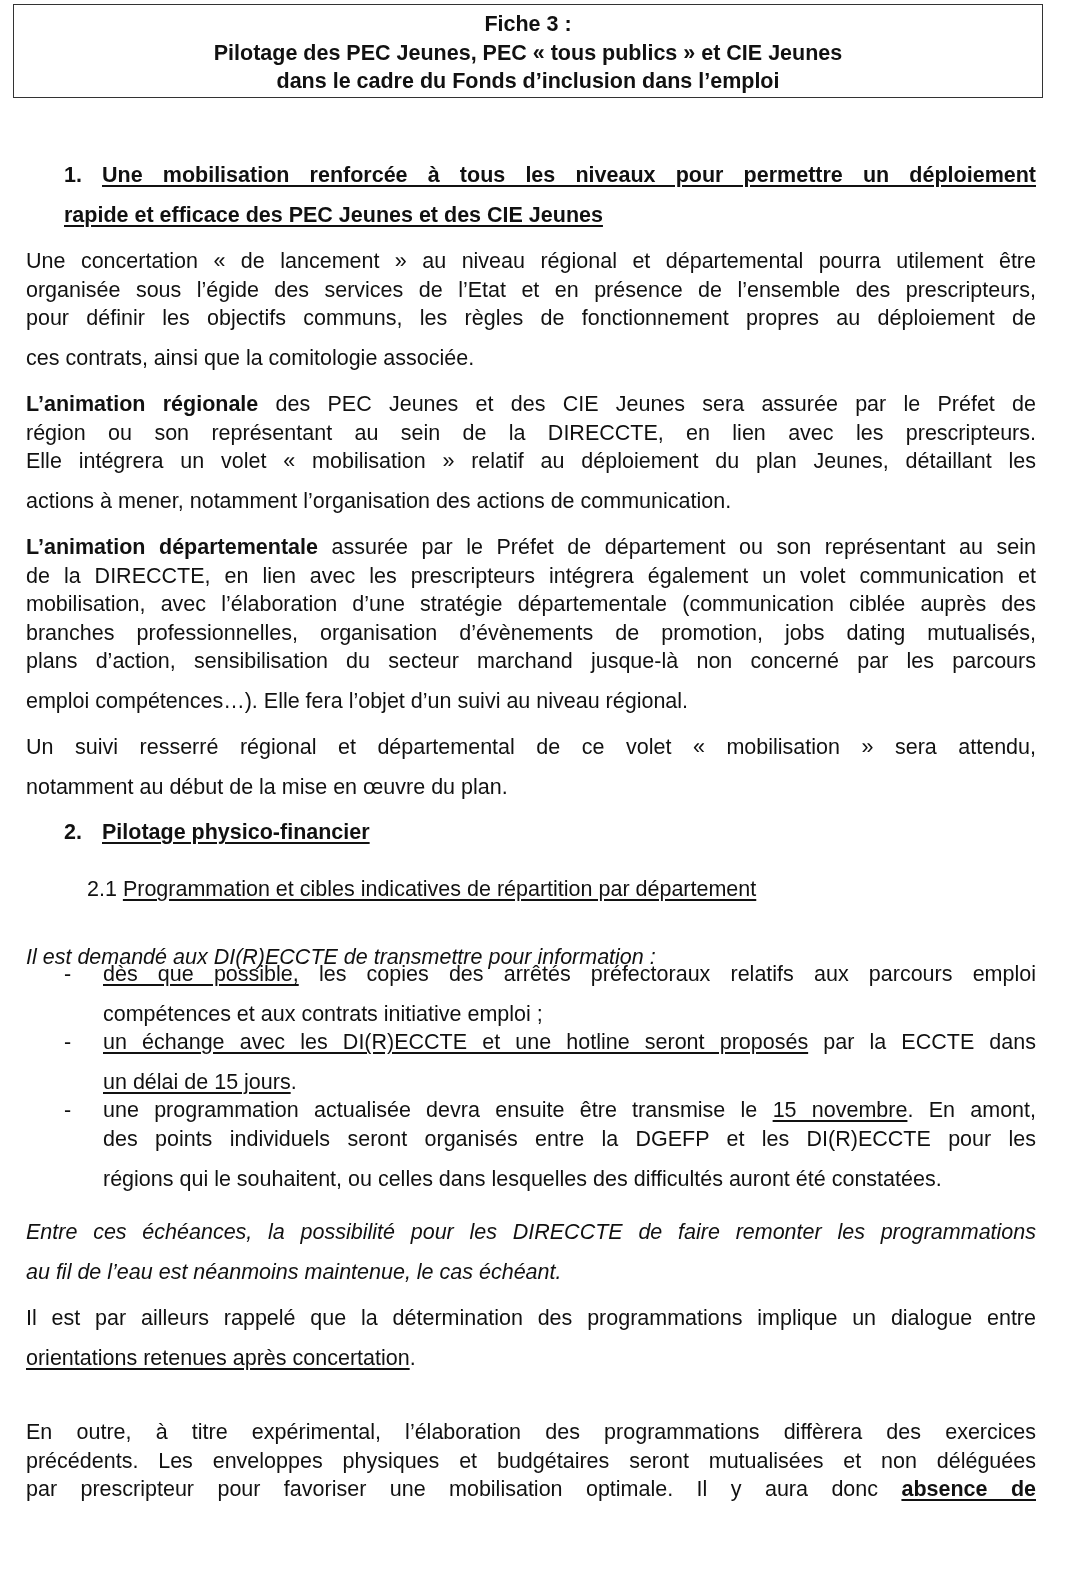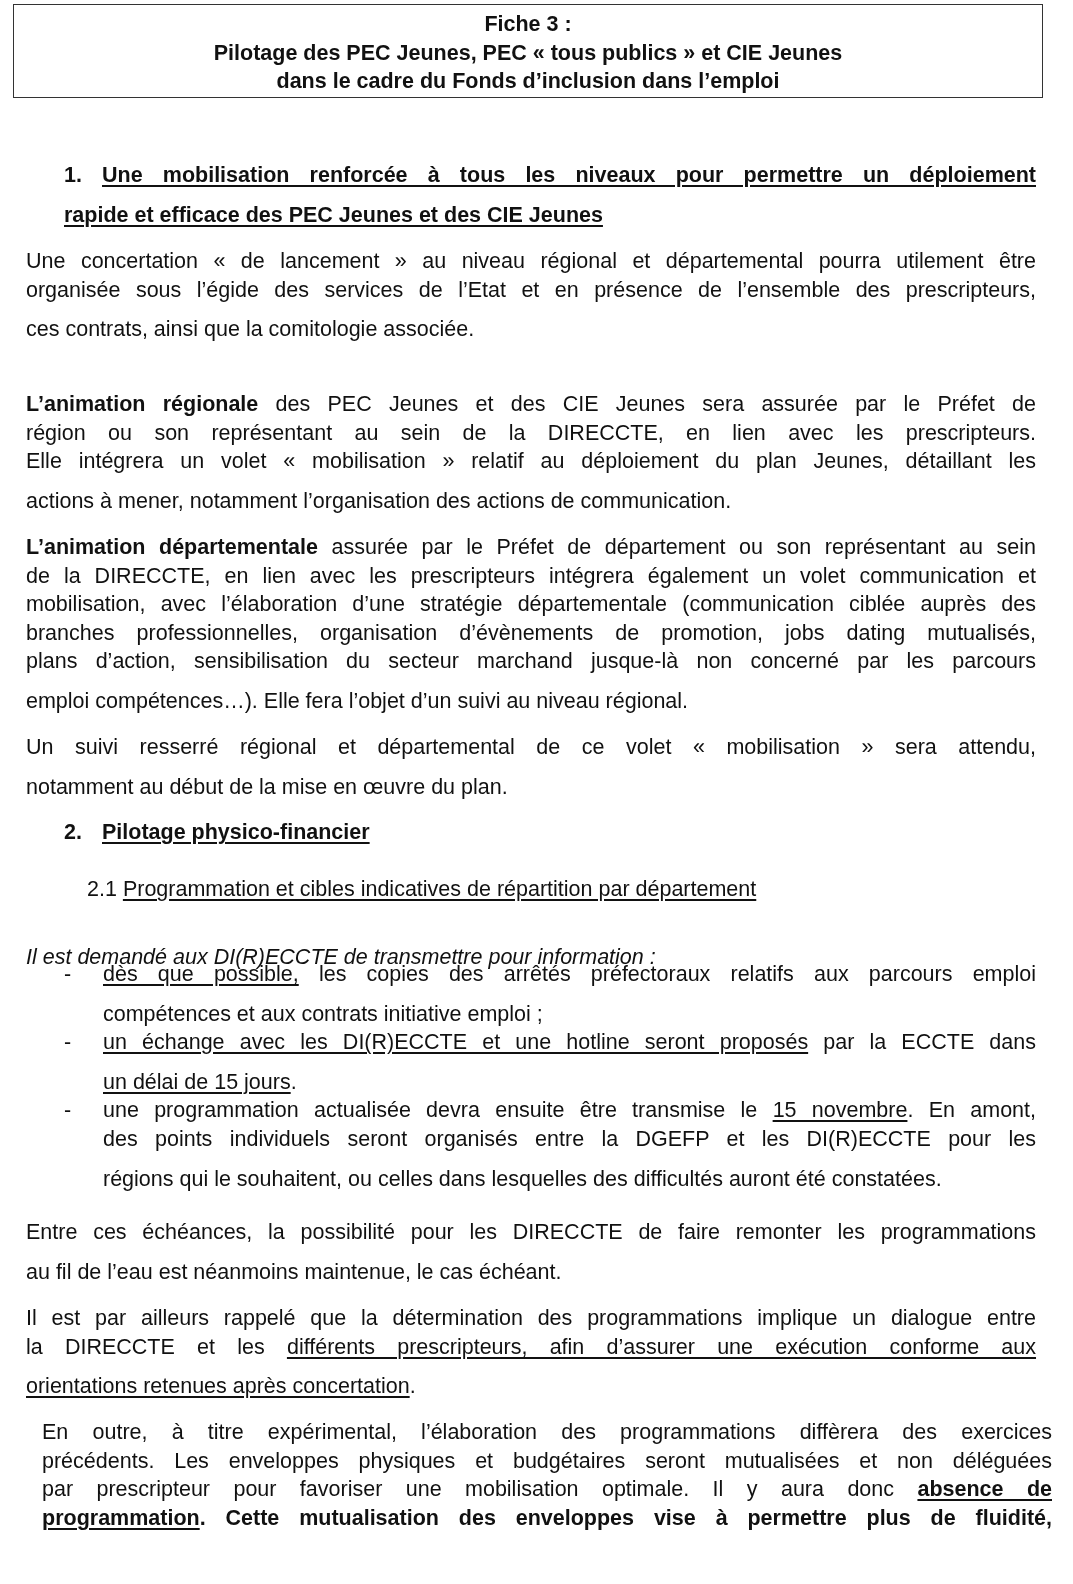--- a/index.html
+++ b/index.html
@@ -55,20 +55,21 @@
     <span class="num">1.</span>
     <span class="txt" style="width:934px;">
       <span class="jline u">Une mobilisation renforcée à tous les niveaux pour permettre un déploiement</span>
       <span class="line" style="margin-left:-38px;"><span class="u">rapide et efficace des PEC Jeunes et des CIE Jeunes</span></span>
     </span>
   </div>
 
   <div class="block" style="top:247px;">
     <span class="jline">Une concertation « de lancement » au niveau régional et départemental pourra utilement être</span>
     <span class="jline">organisée sous l’égide des services de l’Etat et en présence de l’ensemble des prescripteurs,</span>
+    <span class="jline">pour définir les objectifs communs, les règles de fonctionnement propres au déploiement de</span>
     <span class="line">ces contrats, ainsi que la comitologie associée.</span>
   </div>
 
   <div class="block" style="top:390px;">
     <span class="jline"><span class="b">L’animation régionale</span><span> des PEC Jeunes et des CIE Jeunes sera assurée par le Préfet de</span></span>
     <span class="jline">région ou son représentant au sein de la DIRECCTE, en lien avec les prescripteurs.</span>
     <span class="jline">Elle intégrera un volet « mobilisation » relatif au déploiement du plan Jeunes, détaillant les</span>
     <span class="line">actions à mener, notamment l’organisation des actions de communication.</span>
   </div>
 
@@ -111,31 +112,29 @@
       <span class="line"><span class="u">un délai de 15 jours</span><span>.</span></span>
     </div>
     <div class="bullet">
       <span class="dash">-</span>
       <span class="jline"><span>une programmation actualisée devra ensuite être transmise le </span><span class="u">15 novembre</span><span>. En amont,</span></span>
       <span class="jline">des points individuels seront organisés entre la DGEFP et les DI(R)ECCTE pour les</span>
       <span class="line">régions qui le souhaitent, ou celles dans lesquelles des difficultés auront été constatées.</span>
     </div>
   </div>
 
-  <div class="block" style="top:1218px;">
+  <div class="block" style="top:1218px;font-style:italic;">
     <span class="jline">Entre ces échéances, la possibilité pour les DIRECCTE de faire remonter les programmations</span>
     <span class="line">au fil de l’eau est néanmoins maintenue, le cas échéant.</span>
   </div>
 
   <div class="block" style="top:1304px;">
     <span class="jline">Il est par ailleurs rappelé que la détermination des programmations implique un dialogue entre</span>
-    <span class="jline"><span>la DIRECCTE et les </span><span class="u">différents prescripteurs, afin d’assurer une exécution conforme aux</span></span>
     <span class="line"><span class="u">orientations retenues après concertation</span><span>.</span></span>
   </div>
 
-  <div class="block" style="top:1418px;margin-left:16px;">
+  <div class="block" style="top:1418px;">
     <span class="jline">En outre, à titre expérimental, l’élaboration des programmations diffèrera des exercices</span>
     <span class="jline">précédents. Les enveloppes physiques et budgétaires seront mutualisées et non déléguées</span>
     <span class="jline"><span>par prescripteur pour favoriser une mobilisation optimale. Il y aura donc </span><span class="b u">absence de</span></span>
-    <span class="jline b"><span class="u">programmation</span><span>. Cette mutualisation des enveloppes vise à permettre plus de fluidité,</span></span>
   </div>
 
 </div>
 
 </body></html>

